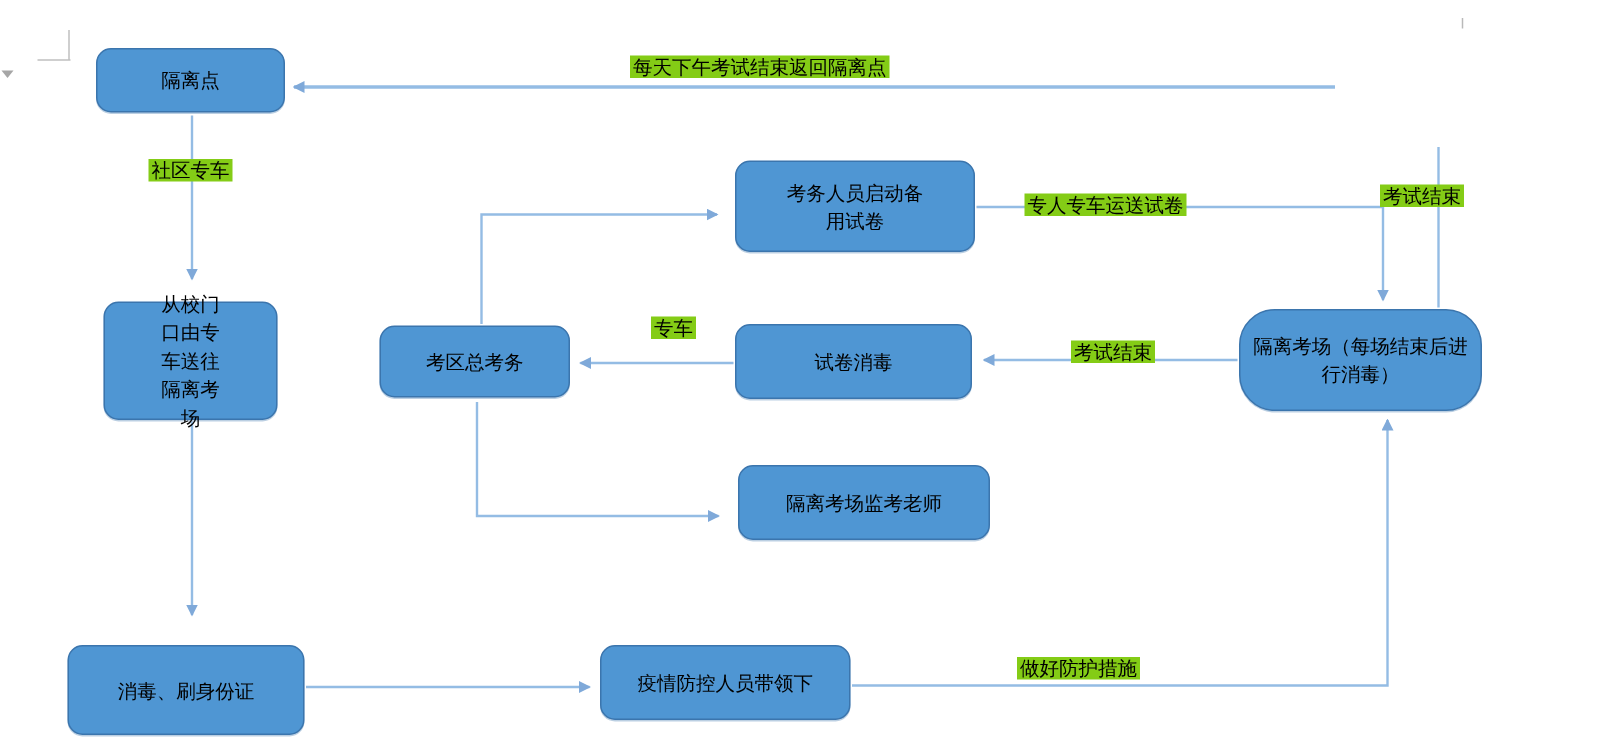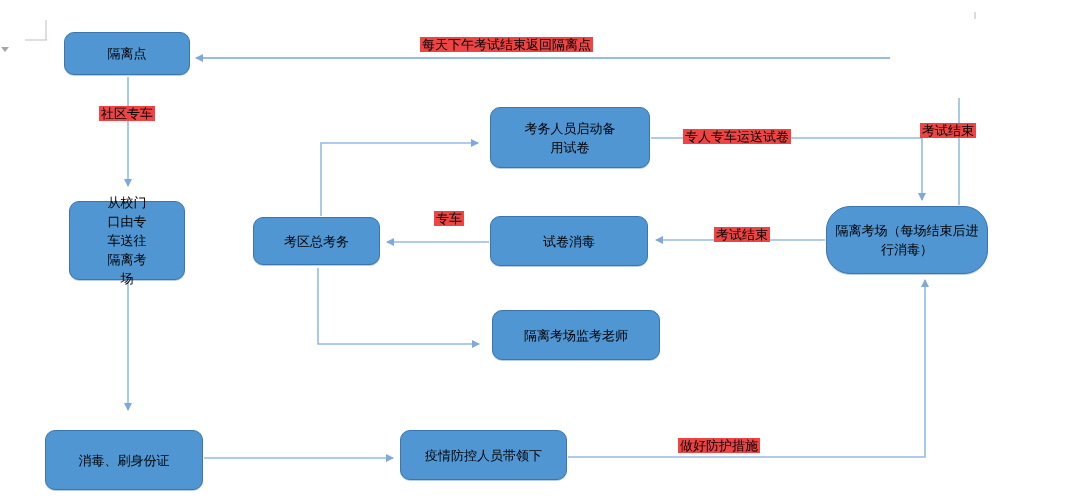--- a/index.html
+++ b/index.html
@@ -29,21 +29,21 @@
     border-radius:10px;
     display:flex;align-items:center;justify-content:center;
     text-align:center;color:var(--text);
     font-size:13px;line-height:19px;
     word-break:break-all;
     box-shadow:0 1px 0 rgba(59,117,173,0.35);
   }
   .node span{display:block;width:100%;}
   .edge-label{
     position:absolute;color:var(--text);font-size:13px;line-height:15px;
-    background:#ef4444;white-space:nowrap;padding:0 2px;
+    background:#84cc16;white-space:nowrap;padding:0 2px;
   }
   
   #n-isolation-point{left:64px;top:32px;width:126px;height:43px;padding:0 6px;}
   #n-school-gate-transfer{left:69px;top:201px;width:116px;height:79px;padding:0 33px;}
   #n-disinfect-id-check{left:45px;top:430px;width:158px;height:60px;padding:11px 6px;}
   #n-exam-area-office{left:253px;top:217px;width:127px;height:48px;padding:0 6px;}
   #n-backup-papers{left:490px;top:107px;width:160px;height:61px;padding:0 28px;text-align:center;}
   #n-paper-disinfection{left:490px;top:216px;width:158px;height:50px;padding:3px 6px;}
   #n-invigilators{left:492px;top:310px;width:168px;height:50px;padding:0 24px;}
   #n-epidemic-staff{left:400px;top:430px;width:167px;height:50px;padding:0 6px;}

